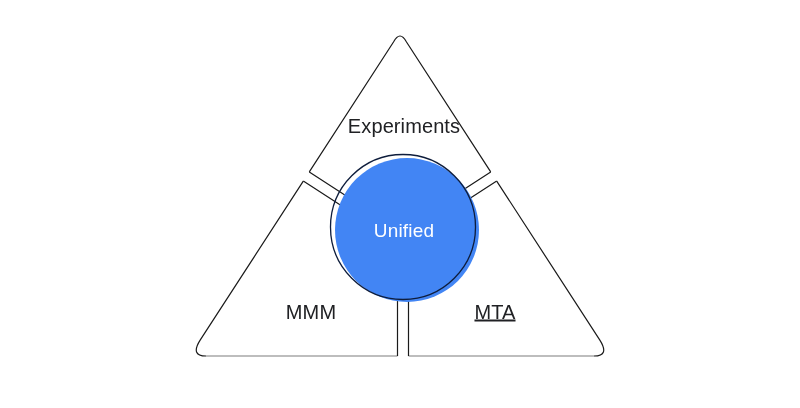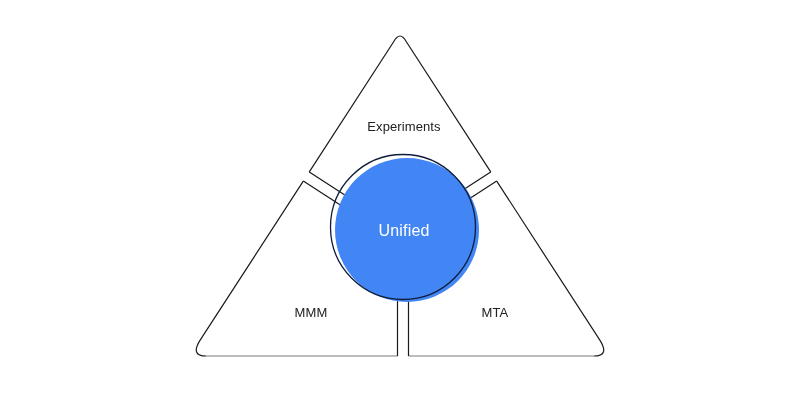--- a/index.html
+++ b/index.html
@@ -16,35 +16,35 @@
     overflow: hidden;
   }
   .canvas svg {
     position: absolute;
     left: 0;
     top: 0;
   }
   .node-label {
     position: absolute;
     transform: translate(-50%, -50%);
-    font-size: 13px;
+    font-size: 20px;
     color: #202124;
     letter-spacing: 0.1px;
     white-space: nowrap;
   }
   .label-top    { left: 404px; top: 126px; }
   .label-bl     { left: 311px; top: 312px; }
-  .label-br     { left: 495px; top: 312px; }
+  .label-br     { left: 495px; top: 312px; text-decoration: underline; }
   .center-label {
     position: absolute;
     left: 404px;
     top: 230px;
     transform: translate(-50%, -50%);
     text-align: center;
-    font-size: 16px;
+    font-size: 19px;
     line-height: 21px;
     color: #ffffff;
     letter-spacing: 0.2px;
     white-space: nowrap;
   }
 </style>
 </head>
 <body>
 
 <div class="canvas">

